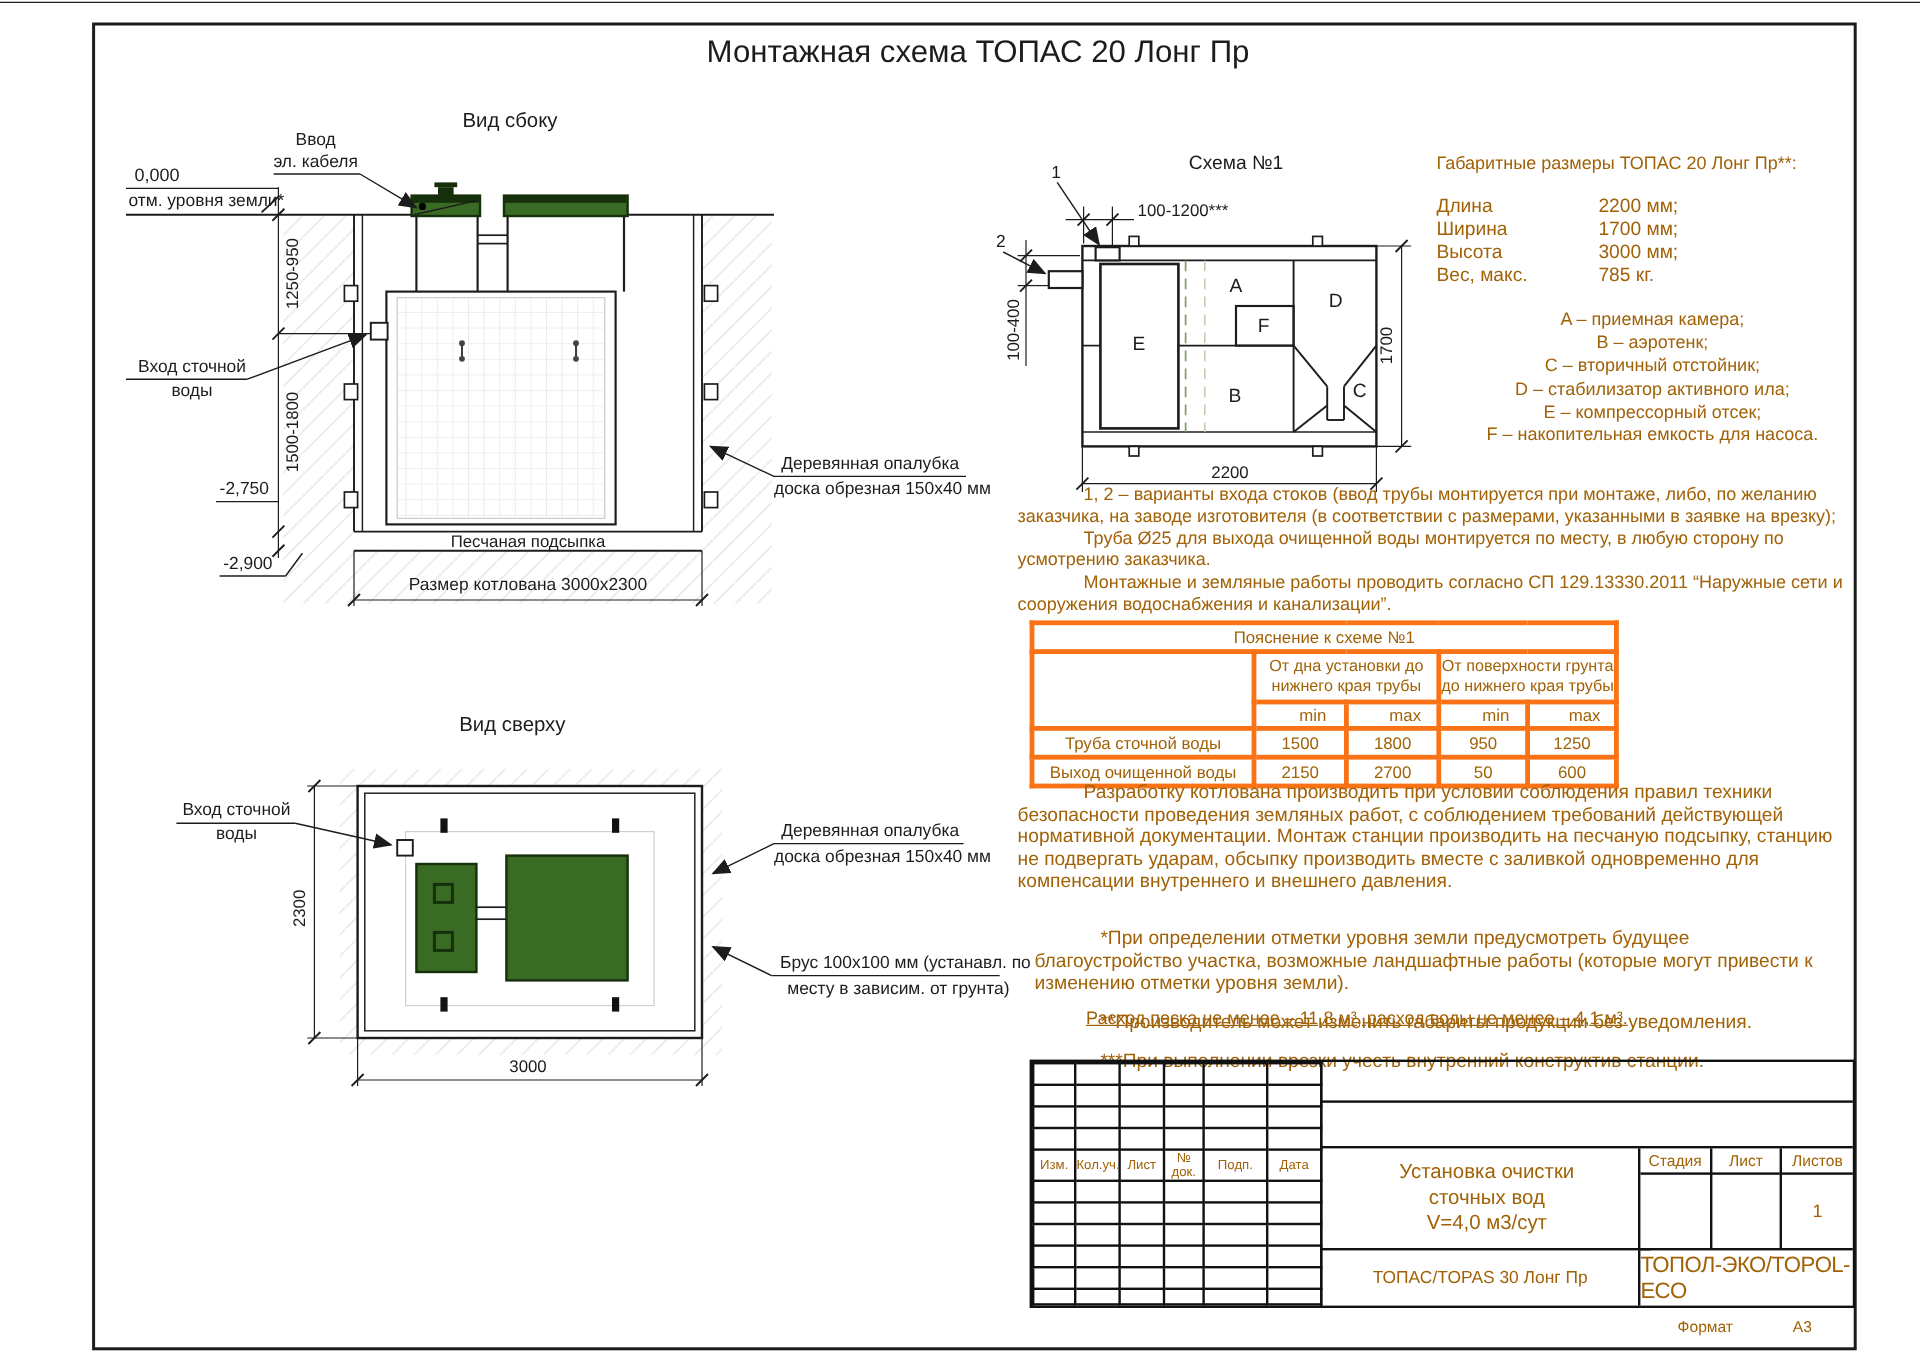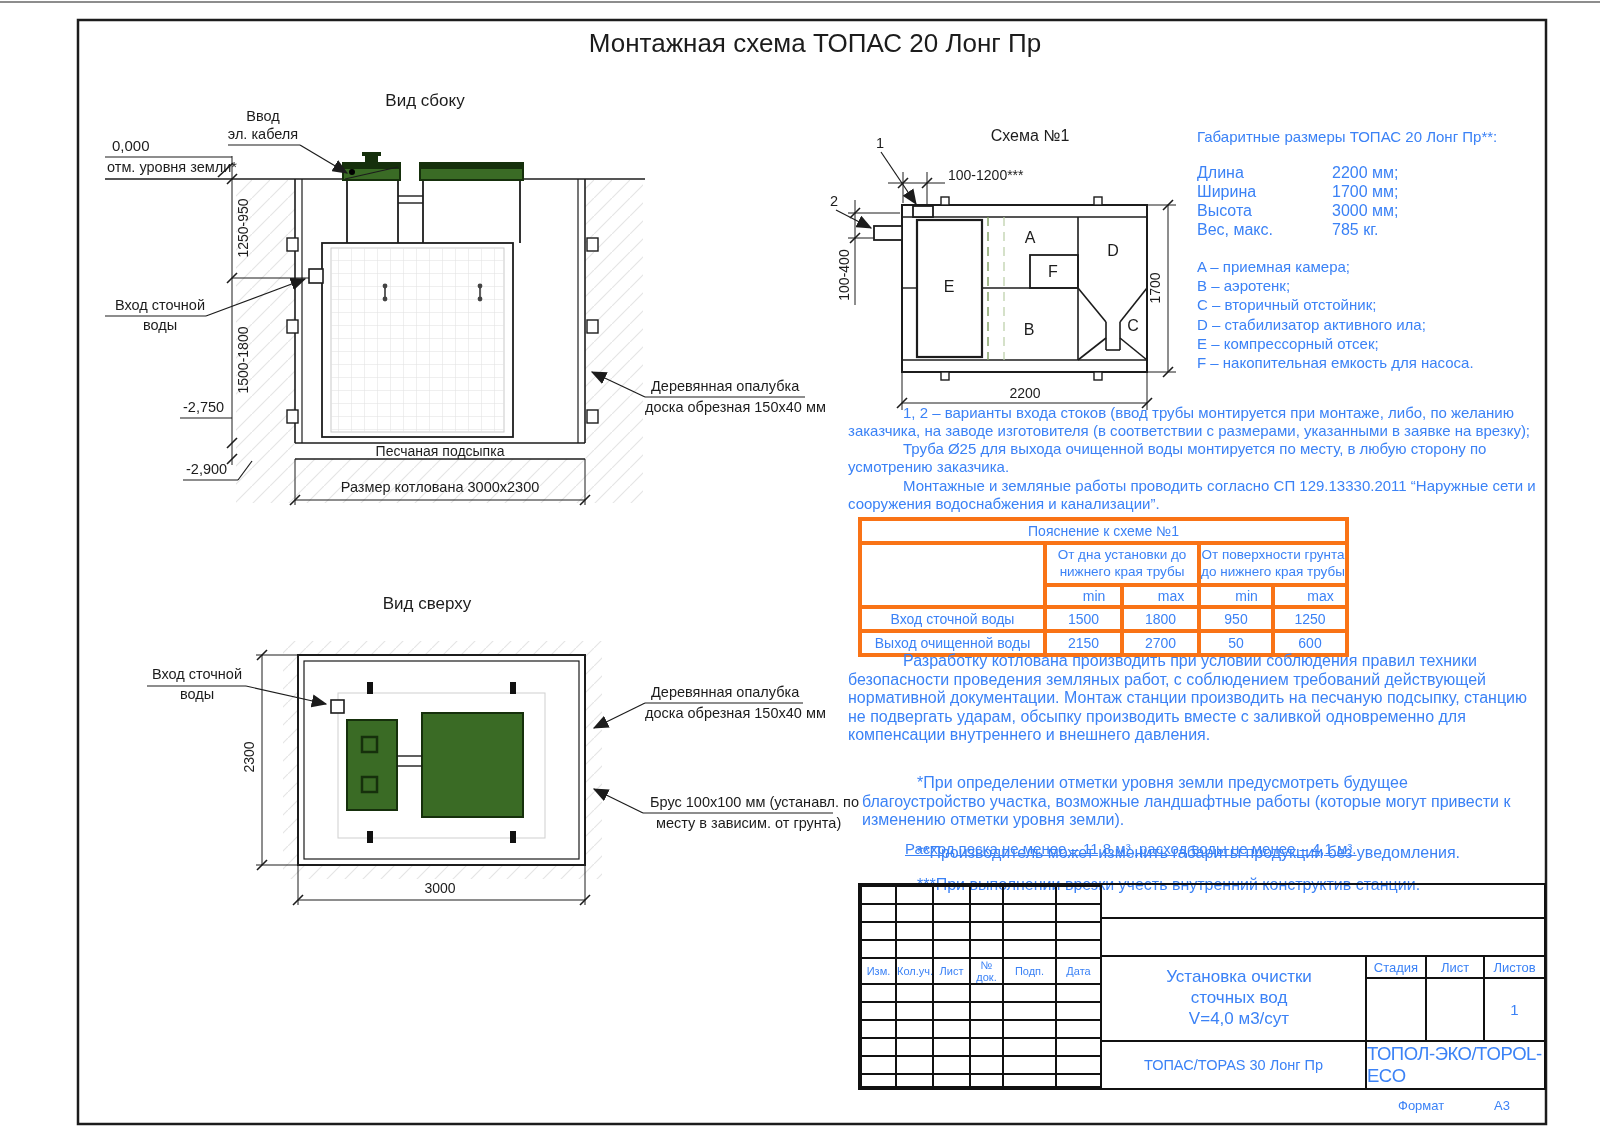--- a/index.html
+++ b/index.html
@@ -3,21 +3,21 @@
 <meta charset="utf-8">
 <style>
   :root{
     --line:#1c1c1c;
     --lid-green:#3a6b25;
     --lid-dark:#16300c;
   }
   html,body{margin:0;padding:0;background:#fff;}
   .page{
     position:relative;width:1600px;height:1131px;background:#ffffff;
-    font-family:"Liberation Sans",sans-serif;color:#3b82f6;overflow:hidden;
+    font-family:"Liberation Sans",sans-serif;color:#a16207;overflow:hidden;
   }
   svg{position:absolute;left:0;top:0;}
   svg text{font-family:"Liberation Sans",sans-serif;fill:#1c1c1c;font-size:14.5px;}
   svg text.dim{font-size:14px;}
   svg text.vt{font-size:17px;}
   svg text.comp{font-size:16px;}
   .ln{stroke:var(--line);fill:none;}
   .w1{stroke-width:1;} .w12{stroke-width:1.2;} .w14{stroke-width:1.4;}
   .w16{stroke-width:1.6;} .w18{stroke-width:1.8;} .w2{stroke-width:2;} .w22{stroke-width:2.2;}
   .tk{stroke:var(--line);stroke-width:1.6;}
@@ -25,21 +25,21 @@
   .lidband{fill:var(--lid-dark);stroke:none;}
   .whitebox{fill:#ffffff;stroke:var(--line);}
   .faint{stroke:#cfcfcf;fill:none;stroke-width:1;}
 
   .abs{position:absolute;}
   .blk{font-size:15px;line-height:18px;}
   .blk p{margin:0;text-indent:55px;}
   #specs .head{font-size:15px;}
   #specs .srow{line-height:19px;}
   #specs .sl{display:inline-block;width:135px;}
-  #legend div{line-height:19.2px;font-size:15px;}
+  #legend div{line-height:19.2px;font-size:15px;text-align:center;}
   #attention .head{padding-left:57px;margin-bottom:3px;font-size:15px;}
   #attention p{margin:0;text-indent:55px;line-height:18.5px;}
   #footnotes p{margin:14px;text-indent:55px;line-height:18.5px;}
   #consumption span{text-decoration:underline;font-size:15px;}
 
   table.x{border-collapse:collapse;table-layout:fixed;}
   table.x td{border:4px solid #f97316;text-align:center;vertical-align:middle;
     font-size:14px;padding:0;overflow:hidden;}
   table.x td.grp{font-size:13.5px;line-height:1.25;}
   table.x tr.ttl td{height:20px;}
@@ -407,21 +407,21 @@
     <td colspan="2" class="grp">От дна установки до нижнего края трубы</td>
     <td colspan="2" class="grp">От поверхности грунта до нижнего края трубы</td>
   </tr>
   <tr class="mrow">
     <td>min</td>
     <td>max</td>
     <td>min</td>
     <td>max</td>
   </tr>
   <tr class="drow">
-    <td>Вход сточной воды</td>
+    <td>Труба сточной воды</td>
     <td>1500</td>
     <td>1800</td>
     <td>950</td>
     <td>1250</td>
   </tr>
   <tr class="drow">
     <td>Выход очищенной воды</td>
     <td>2150</td>
     <td>2700</td>
     <td>50</td>

